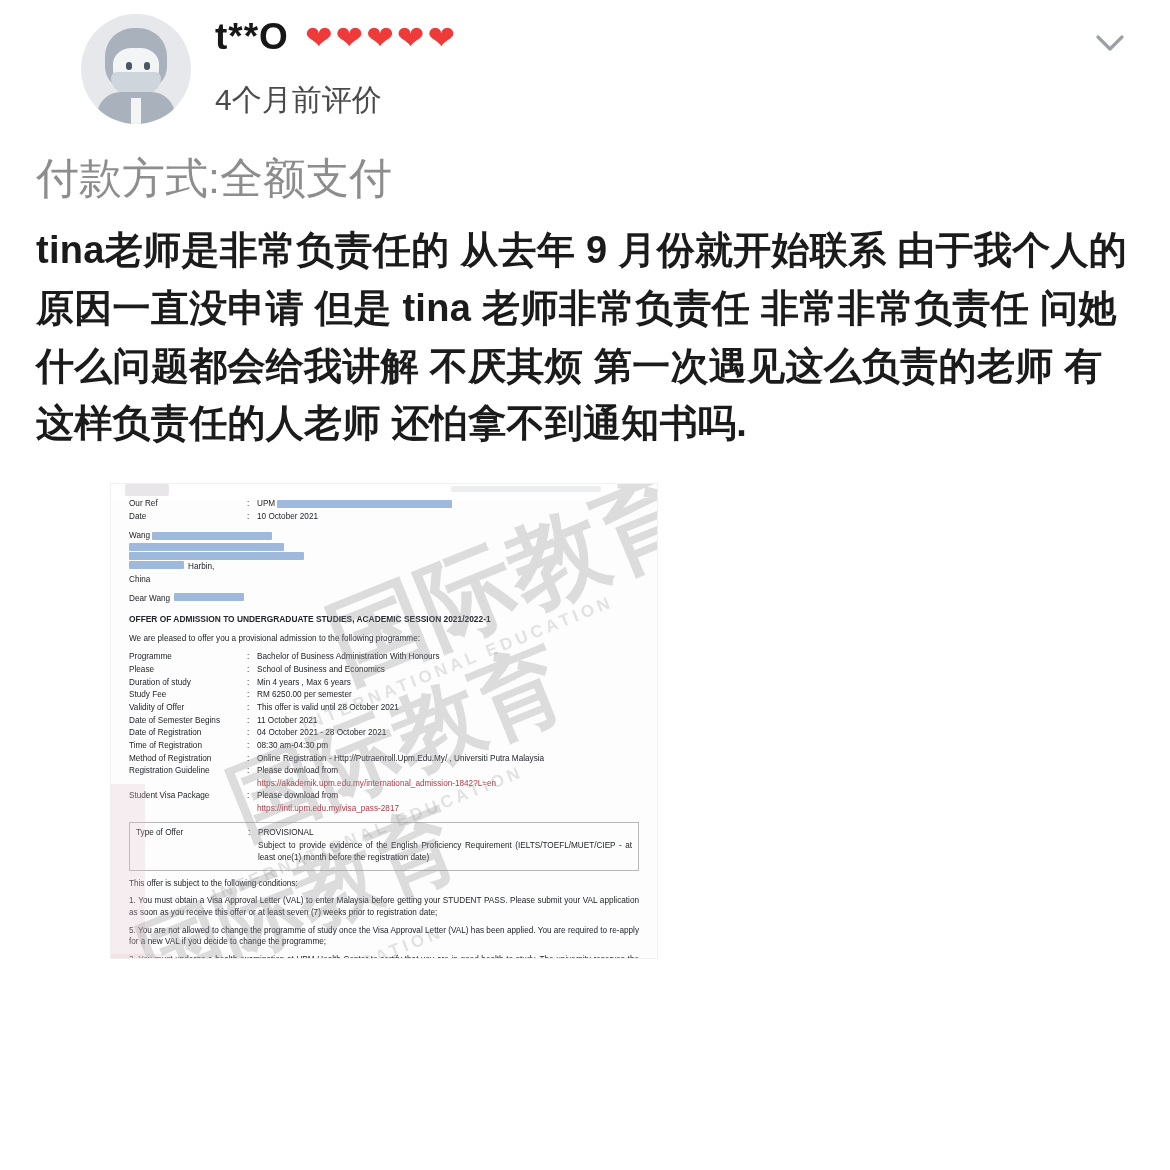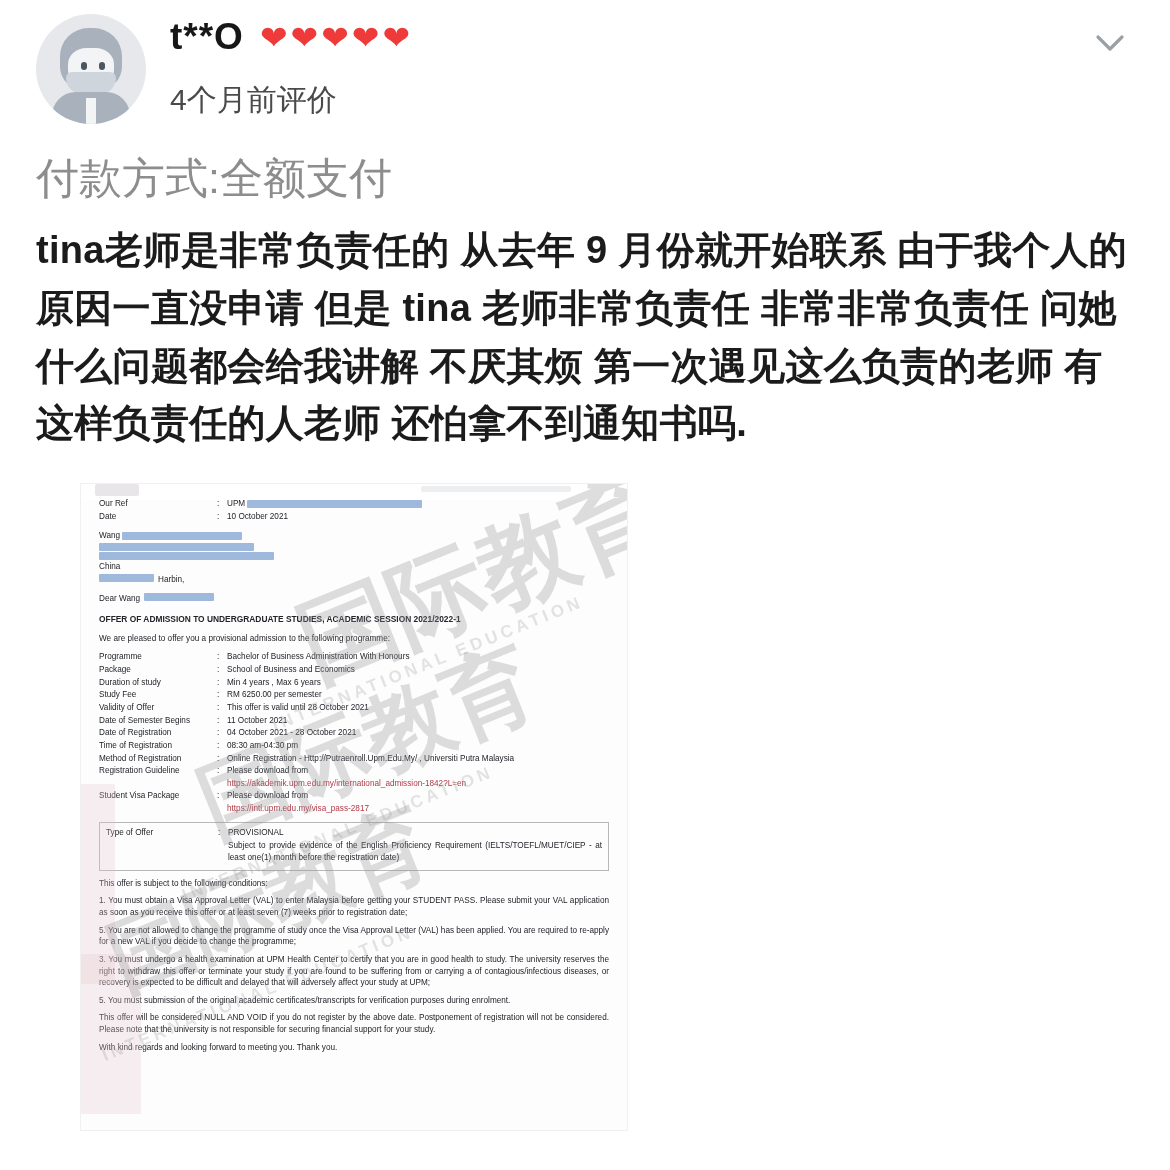--- a/index.html
+++ b/index.html
@@ -16,20 +16,21 @@
     height: 1170px;
     background: #fff;
   }
 
   
   .review-header {
     display: flex;
     align-items: flex-start;
     padding: 10px 24px 0 36px;
     position: relative;
+    margin-left: 45px;
   }
   .avatar {
     width: 110px; height: 110px;
     border-radius: 50%;
     background: #e6e8ec;
     flex: 0 0 110px;
     position: relative;
     overflow: hidden;
     margin-top: 4px;
   }
@@ -129,23 +130,23 @@
     margin: 14px 36px 0 36px;
     font-size: 38px;
     line-height: 1.52;
     color: #1b1b1b;
     font-weight: 700;
     letter-spacing: 0.3px;
   }
 
   
   .doc-wrap {
-    margin: 30px 0 0 80px;
+    margin: 30px 0 0 110px;
     width: 548px;
-    height: 648px;
+    height: 476px;
     background: #fdfdfd;
     position: relative;
     overflow: hidden;
     border: 1px solid #f0f0f0;
     cursor: pointer;
   }
   .doc-inner {
     position: absolute;
     inset: 0;
     padding: 14px 18px 0 18px;
@@ -311,26 +312,26 @@
           <span class="redact w2"></span>
         </div>
       </div>
       <div class="row">
         <span class="redact w3"></span>
       </div>
       <div class="row">
         <span class="redact w1"></span>
       </div>
       <div class="row">
-        <div>China</div>
-      </div>
-      <div class="row">
         <span class="redact w4"></span>
         <span style="margin-left:4px;">Harbin,</span>
       </div>
+      <div class="row">
+        <div>China</div>
+      </div>
 
       <div class="sect-gap"></div>
 
       <div class="row">
         <span>Dear Wang</span>
         <span class="redact w5" style="margin-left:4px;"></span>
       </div>
 
       <div class="title-line">OFFER OF ADMISSION TO UNDERGRADUATE STUDIES, ACADEMIC SESSION 2021/2022-1</div>
 
@@ -338,21 +339,21 @@
         <span>We are pleased to offer you a </span><span class="b">provisional admission</span><span> to the following programme:</span>
       </div>
 
       <div class="tbl">
         <div class="row">
           <div class="lbl">Programme</div>
           <div class="colon">:</div>
           <div class="val">Bachelor of Business Administration With Honours</div>
         </div>
         <div class="row">
-          <div class="lbl">Package</div>
+          <div class="lbl">Please</div>
           <div class="colon">:</div>
           <div class="val">School of Business and Economics</div>
         </div>
         <div class="row">
           <div class="lbl">Duration of study</div>
           <div class="colon">:</div>
           <div class="val b">Min 4 years , Max 6 years</div>
         </div>
         <div class="row">
           <div class="lbl">Study Fee</div>

